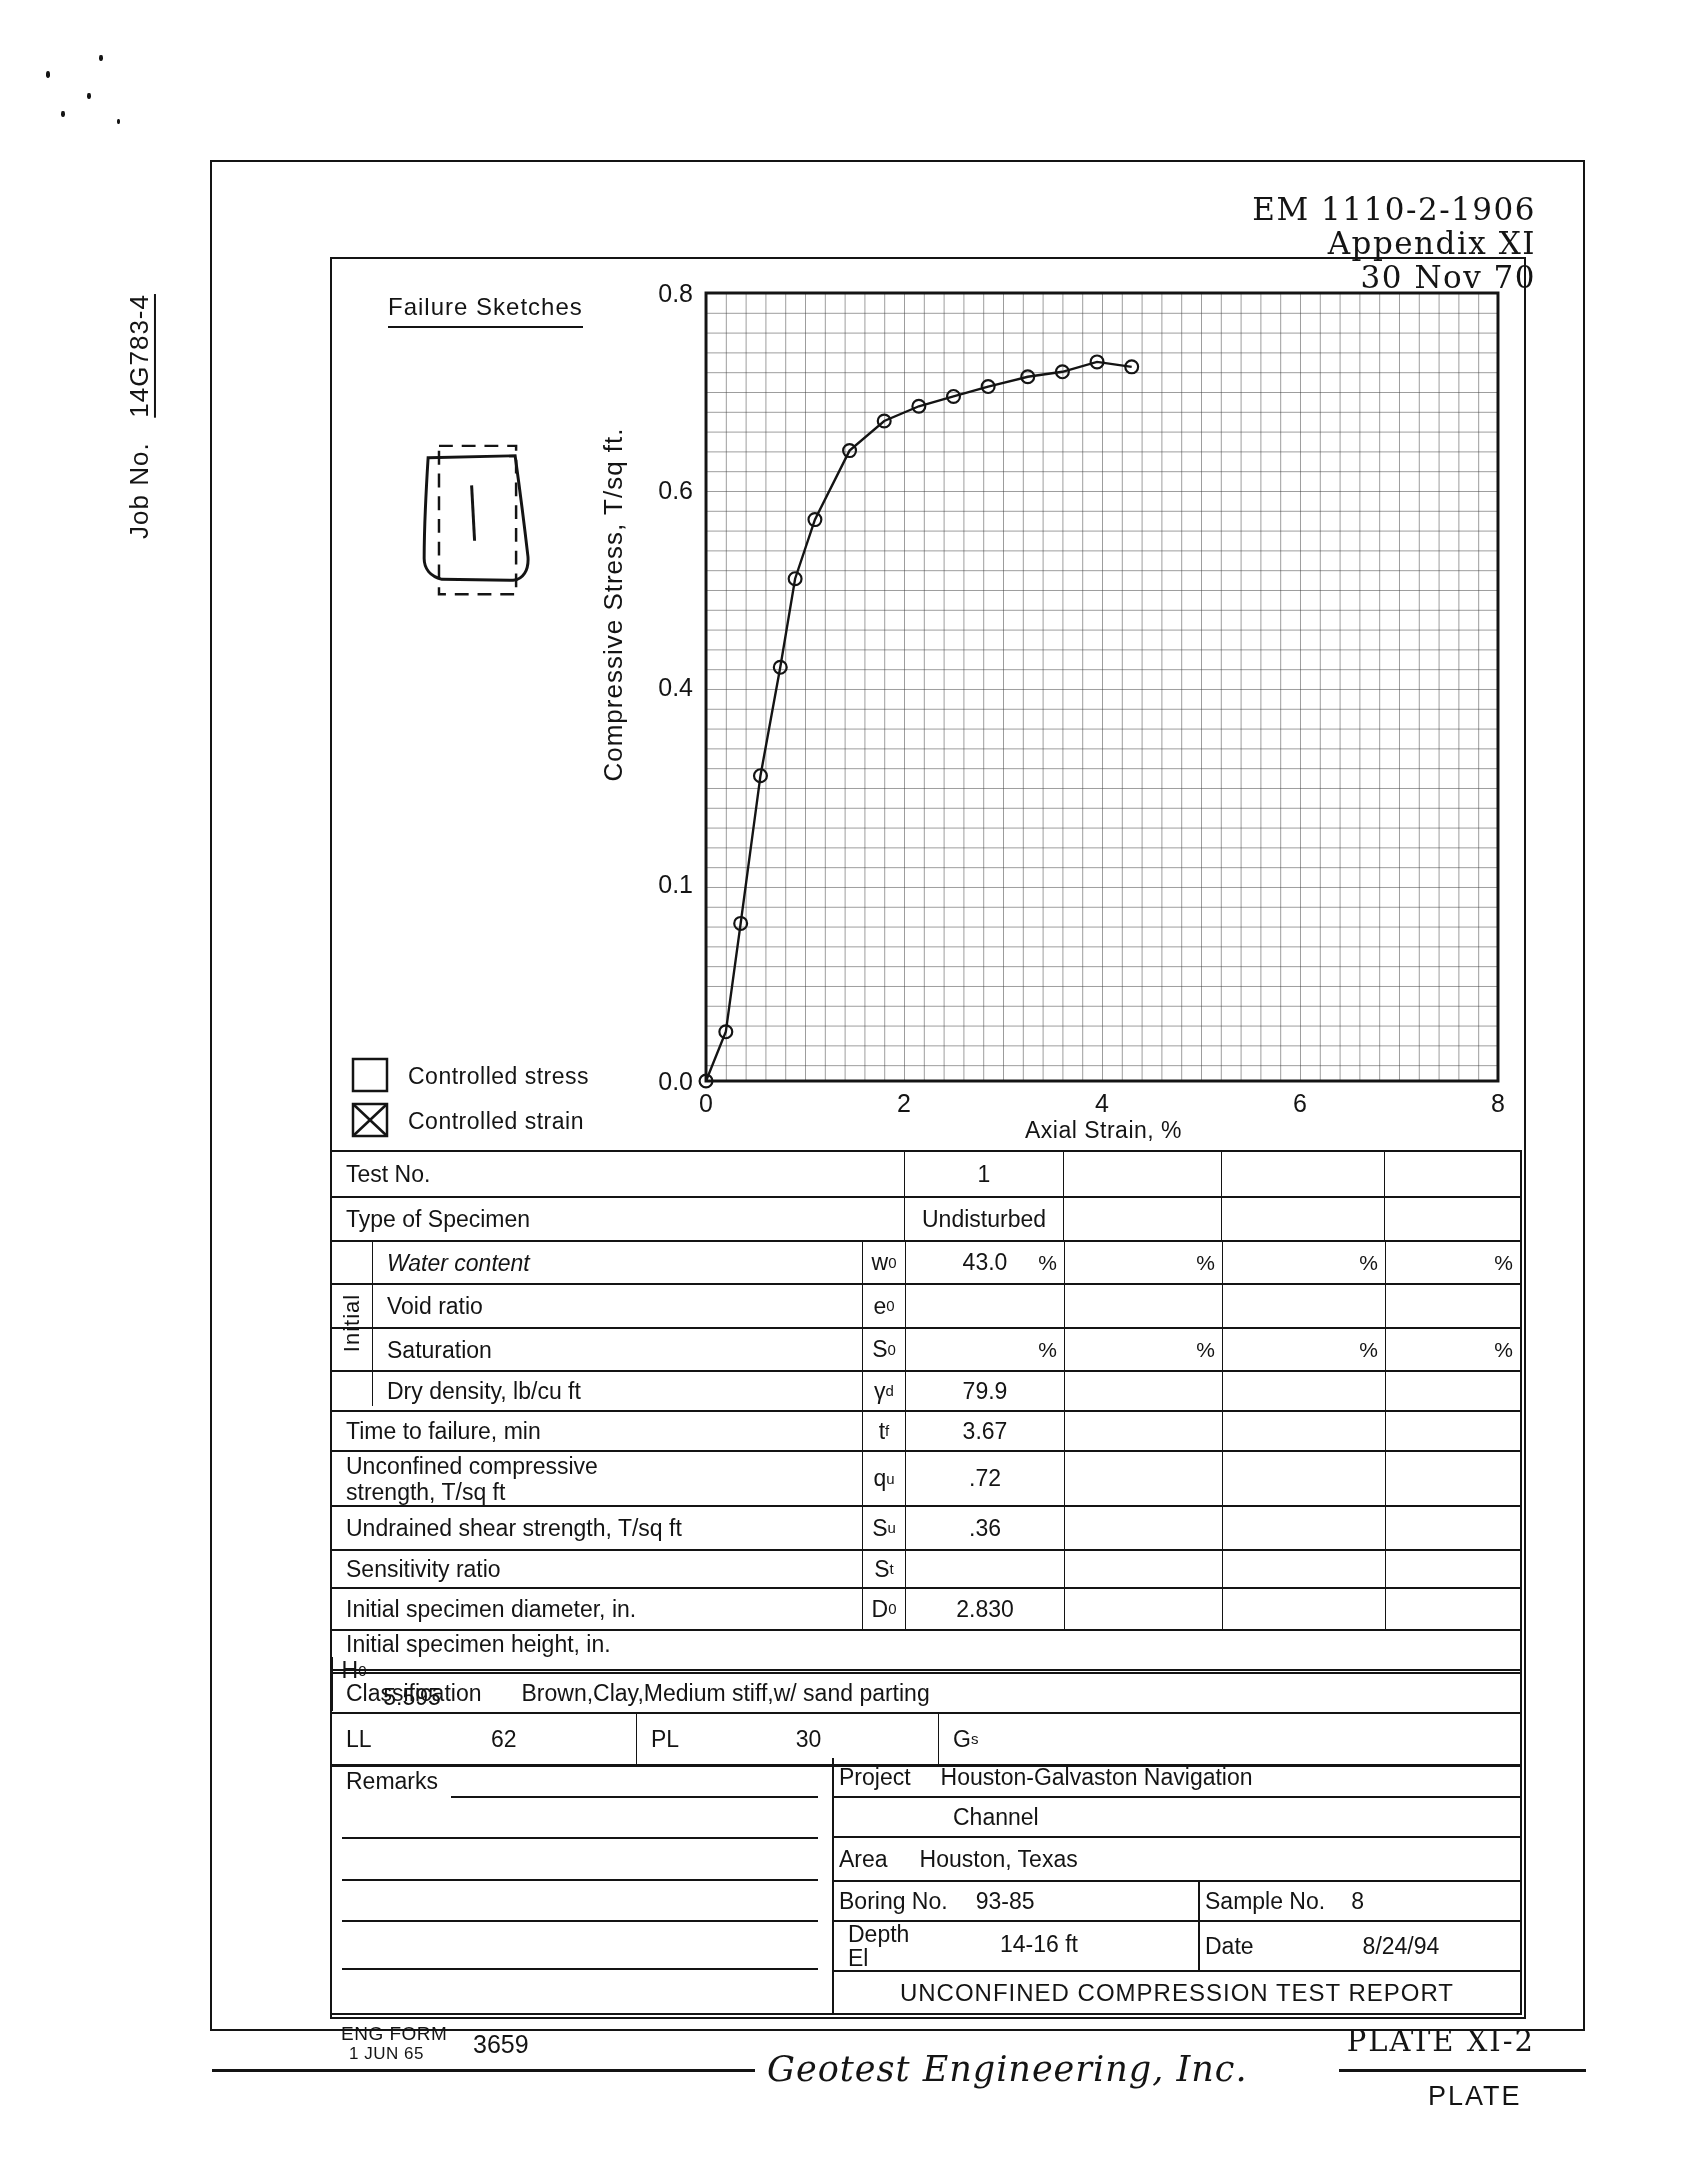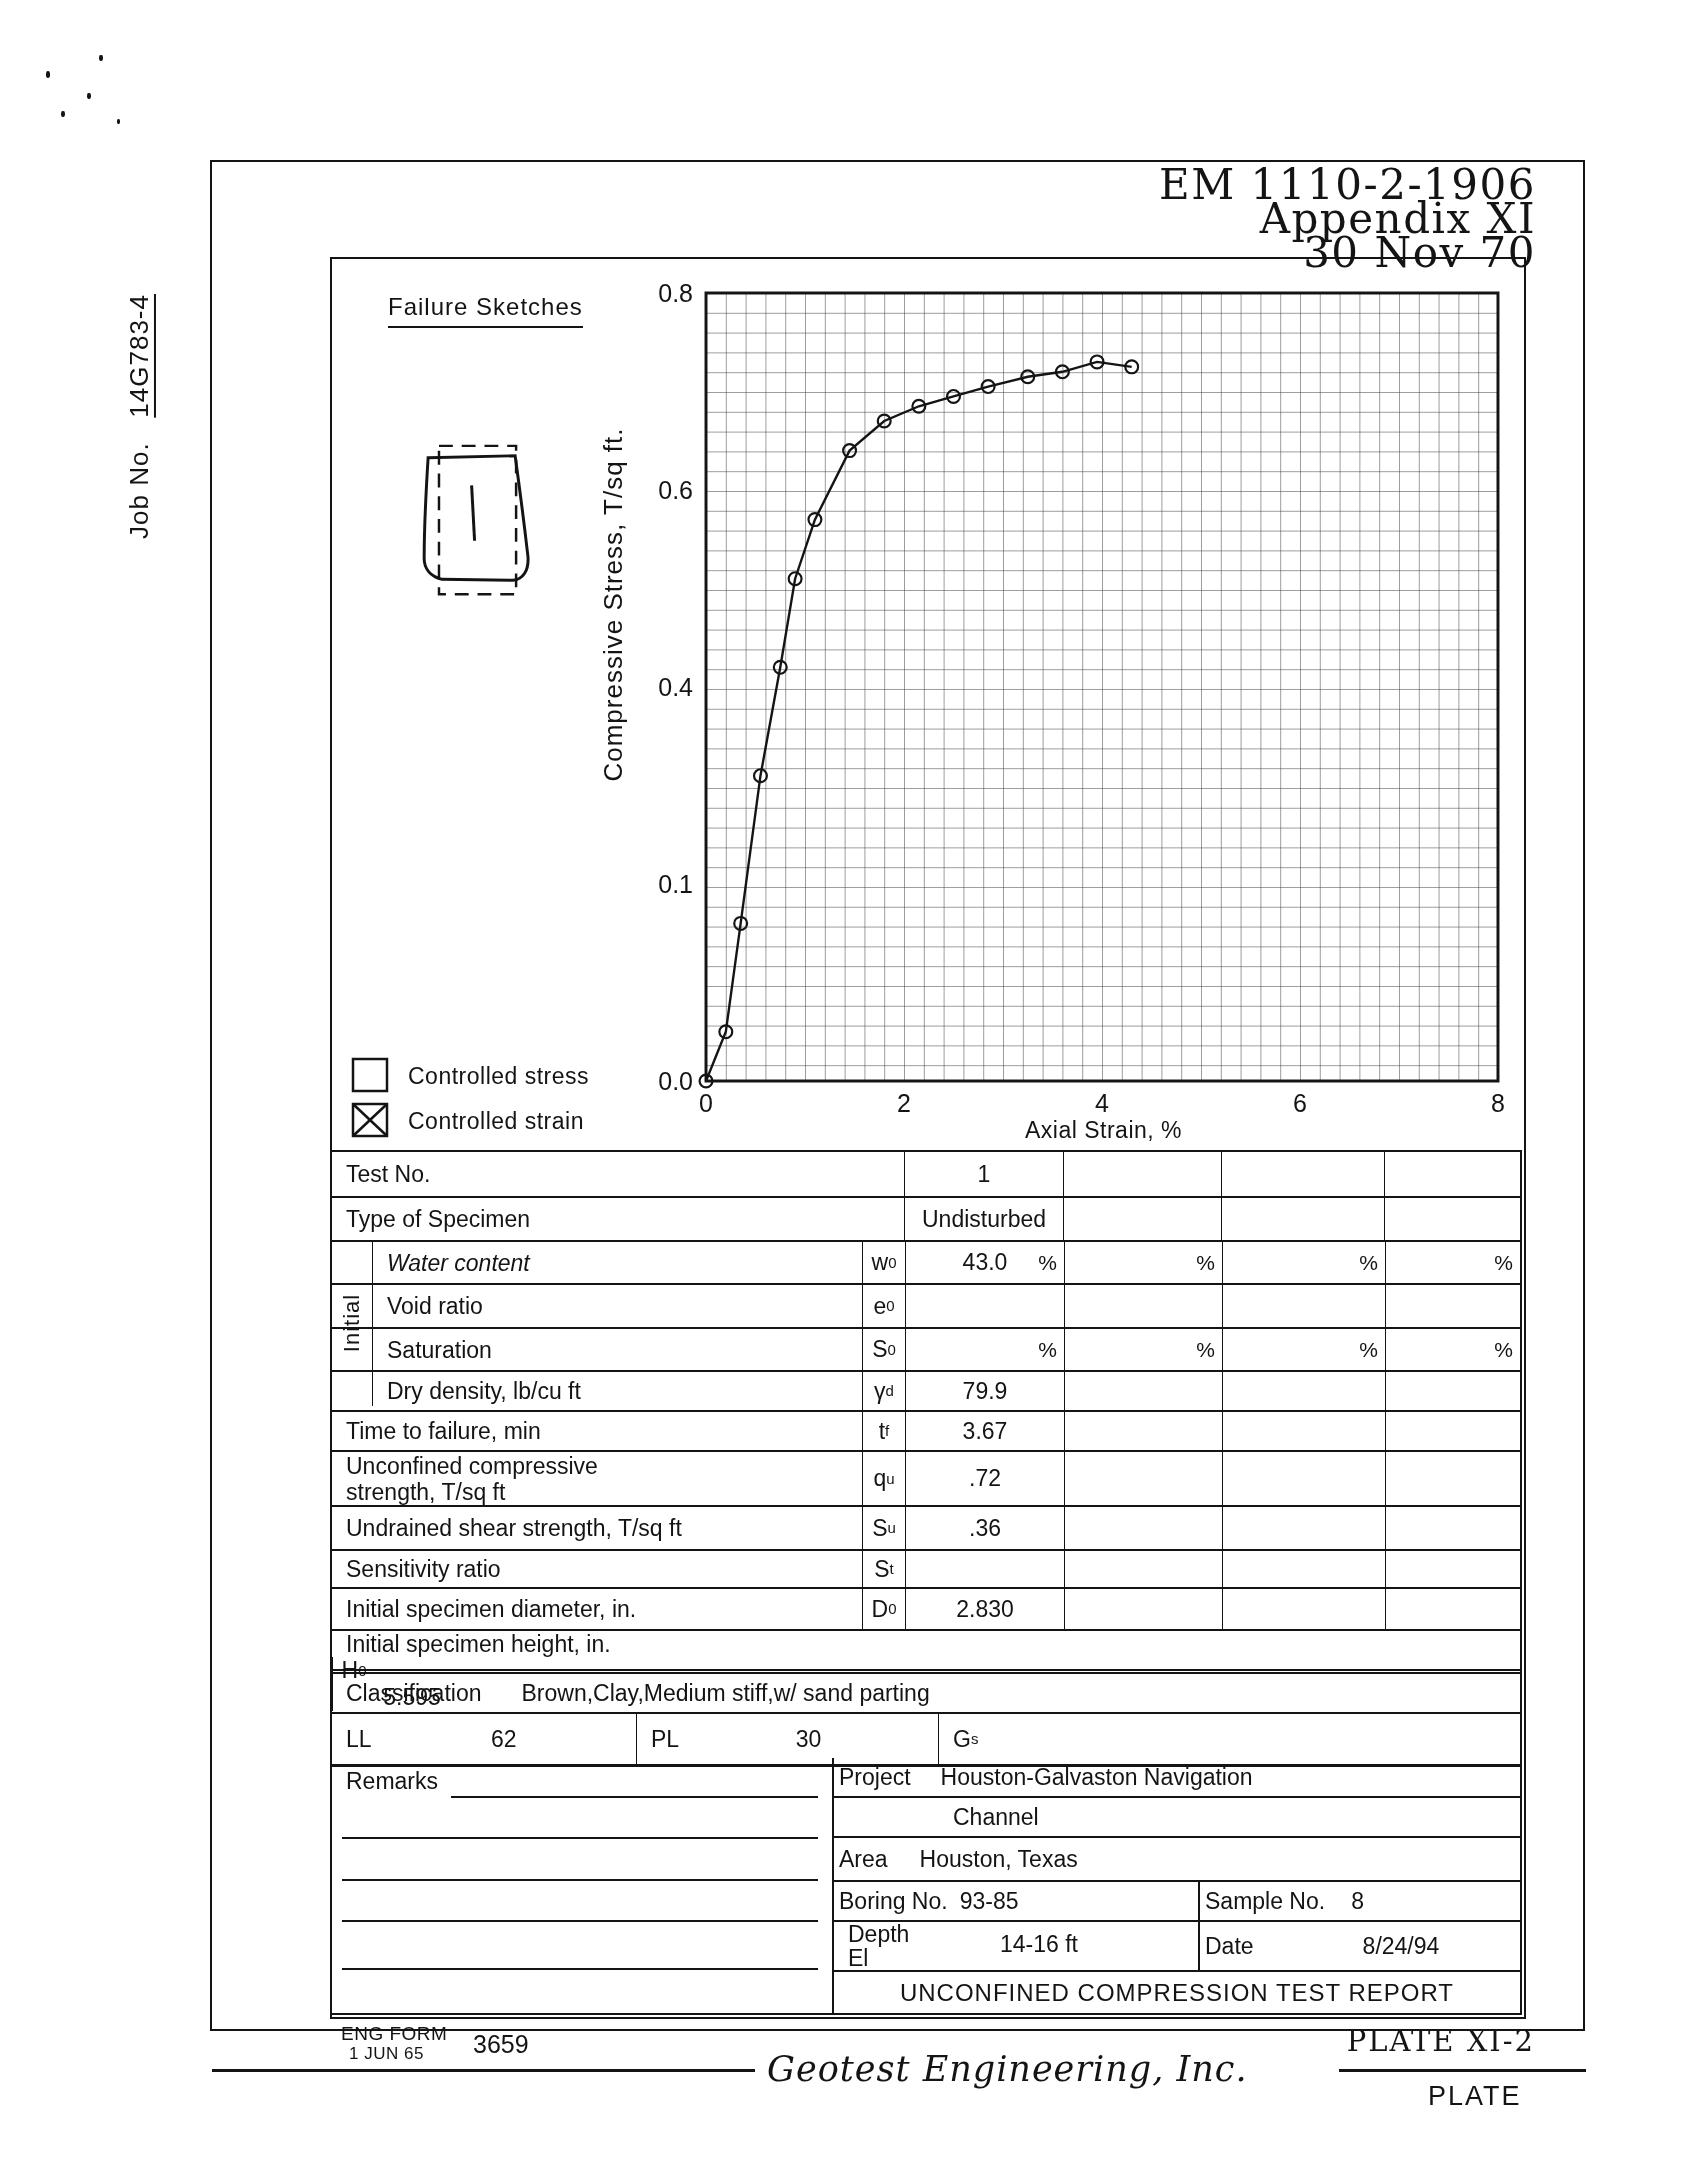--- a/index.html
+++ b/index.html
@@ -7,22 +7,22 @@
         font-family:"Liberation Sans",sans-serif;color:#141414;overflow:hidden;}
   .abs{position:absolute;}
   .box{border:2px solid #141414;}
   
   .speck{position:absolute;background:#141414;border-radius:40%;}
   
   .vwrap{display:flex;align-items:center;justify-content:center;}
   .vwrap > span{transform:rotate(-90deg);white-space:nowrap;font-size:26px;letter-spacing:1px;}
   .uline{text-decoration:underline;text-underline-offset:6px;}
   
-  .em{font-family:"DejaVu Serif","Liberation Serif",serif;font-size:42px;line-height:34px;
-      letter-spacing:1.5px;text-align:right;}
+  .em{font-family:"DejaVu Serif","Liberation Serif",serif;font-size:31px;line-height:34px;
+      letter-spacing:1.5px;text-align:right;margin-top:24px;}
   
   .fstitle{font-size:24px;letter-spacing:1px;border-bottom:2px solid #141414;padding-bottom:5px;}
   
   .ytick{font-size:25px;text-align:right;}
   .xtick{font-size:25px;text-align:center;}
   .axlab{font-size:23px;letter-spacing:0.5px;}
   .leg{font-size:23px;letter-spacing:0.5px;}
   
   .tbl{box-sizing:border-box;border:2px solid #141414;border-bottom:3px solid #141414;}
   .trow{display:flex;box-sizing:border-box;border-top:2px solid #141414;font-size:23px;}
@@ -461,21 +461,21 @@
       <div class="prow" style="height:40px;">
         <span style="padding-left:119px;">Channel</span>
       </div>
       <div class="prow" style="height:44px;">
         <span class="plabel">Area</span>
         <span style="margin-left:32px;">Houston, Texas</span>
       </div>
       <div class="prow" style="height:40px;padding:0;">
         <div class="pcell br" style="width:366px;">
           <span class="plabel">Boring No.</span>
-          <span style="margin-left:12px;">93-85</span>
+          <span style="margin-left:28px;">93-85</span>
         </div>
         <div class="pcell" style="flex:1;">
           <span class="plabel">Sample No.</span>
           <span style="margin-left:26px;">8</span>
         </div>
       </div>
       <div class="prow" style="height:50px;padding:0;">
         <div class="pcell br" style="width:366px;">
           <div style="padding-left:14px;line-height:24px;">
             <div>Depth</div>

